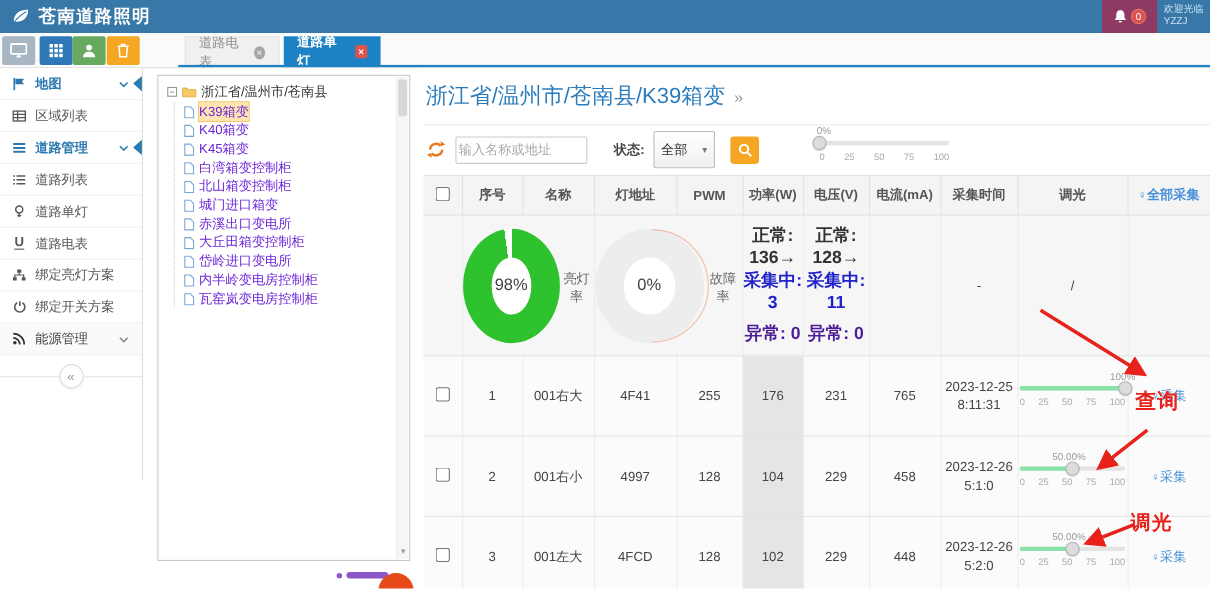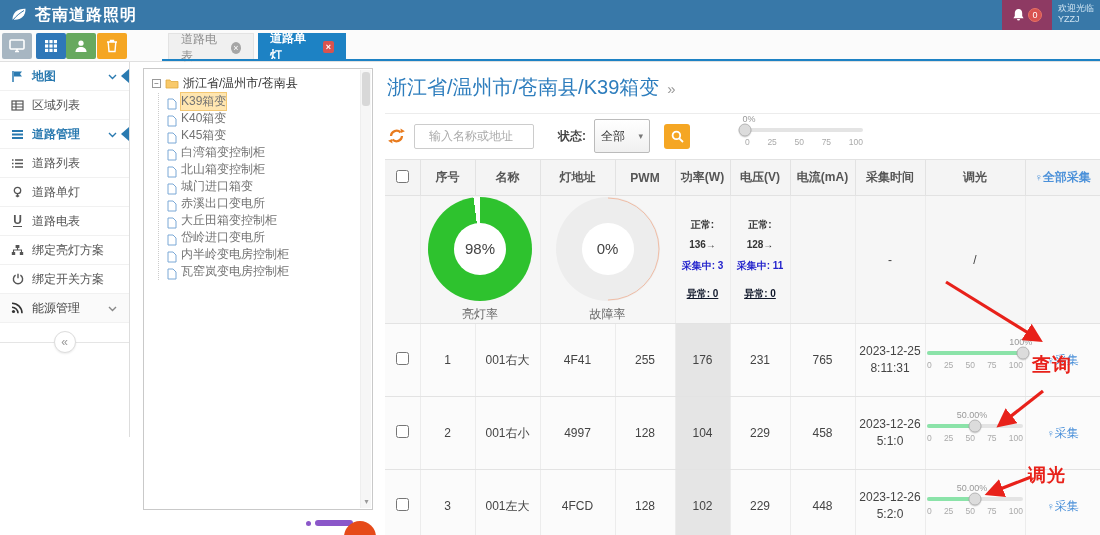--- a/index.html
+++ b/index.html
@@ -42,35 +42,35 @@
   .collapse-btn { position:absolute; left:50%; top:0; transform:translateX(-50%); width:22px; height:22px; border-radius:50%; background:#fff; border:1px solid #ddd; color:#999; font-size:12px; text-align:center; line-height:20px; cursor:pointer; box-shadow:0 1px 2px rgba(0,0,0,.08); }
 
   
   .treepanel { position:absolute; left:143px; top:68px; width:230px; height:442px; background:#fff; border:1px solid #c9c9c9; padding:6px 4px 6px 8px; }
   .tscroll { position:absolute; right:1px; top:1px; bottom:1px; width:11px; background:#f6f6f6; border-left:1px solid #eee; }
   .tthumb { position:absolute; top:2px; left:1px; width:8px; height:34px; background:#d8d8d8; border-radius:3px; cursor:pointer; }
   .tarrow { position:absolute; left:0; width:11px; font-size:8px; color:#9a9a9a; text-align:center; }
   .troot { display:flex; align-items:center; gap:4px; font-size:12px; color:#333; height:17px; }
   .expander { width:9px; height:9px; border:1px solid #999; background:#fff; font-size:8px; line-height:7px; text-align:center; color:#555; cursor:pointer; }
   .tchildren { margin-left:6px; border-left:1px dotted #ccc; padding-left:8px; margin-top:1px; }
-  .tnode { display:flex; align-items:flex-end; gap:4px; height:17px; font-size:12px; color:#737373; cursor:pointer; white-space:nowrap; }
+  .tnode { display:flex; align-items:center; gap:4px; height:17px; font-size:12px; color:#6d28d9; cursor:pointer; white-space:nowrap; }
   .tnode.sel span { background:#ffe6b0; outline:1px solid #f4c873; }
 
   
   .deco-dot { position:absolute; left:306px; top:521px; width:5px; height:5px; border-radius:50%; background:#8b57c9; }
   .deco-bar { position:absolute; left:315px; top:520px; width:38px; height:6px; border-radius:3px; background:#8b57c9; }
   .deco-fan { position:absolute; left:344px; top:521px; width:32px; height:16px; border-radius:16px 16px 0 0; background:#e64a19; }
 
   
   .main { position:absolute; left:385px; top:62px; width:715px; bottom:0; background:#fff; }
   .breadcrumb { padding:12px 0 0 2px; font-size:20px; color:#2d7dbd; }
   .breadcrumb .suffix { color:#9a9a9a; font-size:15px; margin-left:8px; }
   .bc-divider { margin-top:12px; border-bottom:1px solid #ececec; }
   .toolbar { position:relative; height:44px; display:flex; align-items:center; gap:8px; padding-left:2px; }
-  .search-input { width:120px; height:25px; border:1px solid #ccc; border-radius:2px; font-size:12px; padding:0 14px; color:#333; }
+  .search-input { width:120px; height:25px; border:1px solid #ccc; border-radius:2px; font-size:12px; padding:0 2px; color:#333; }
   .search-input::placeholder { color:#aaa; }
   .status-label { font-size:12px; color:#444; margin-left:16px; font-weight:bold; }
   .status-select { width:56px; height:25px; border:1px solid #bbb; border-radius:2px; background:linear-gradient(#fff,#f0f0f0); display:flex; align-items:center; justify-content:space-between; padding:16px 6px; font-size:12px; color:#333; cursor:pointer; }
   .status-select .caret { font-size:9px; color:#777; }
   .search-btn { width:26px; height:25px; background:#f5a623; border:none; border-radius:3px; margin-left:6px; display:flex; align-items:center; justify-content:center; cursor:pointer; }
 
   
   .slider { position:relative; }
   .slider .track { position:relative; height:4px; background:#e4e4e4; border-radius:2px; }
   .slider .fill { position:absolute; left:0; top:0; height:4px; background:#8be3a9; border-radius:2px; }
@@ -82,28 +82,28 @@
 
   
   table.grid { border-collapse:collapse; table-layout:fixed; width:715px; margin-top:1px; font-size:12px; color:#444; text-align:center; }
   table.grid th { height:36px; background:#f4f4f4; border:1px solid #e2e2e2; border-left:none; font-size:12px; color:#555; font-weight:bold; }
   table.grid td { border-right:1px solid #ececec; border-bottom:1px solid #e3e3e3; }
   tr.stats td { height:128px; background:#f6f6f6; vertical-align:middle; }
   tr.datarow td { height:73px; background:#fbfbfb; }
   tr.datarow td.white { background:#e5e5e5; }
   .link { color:#4a90d9; cursor:pointer; white-space:nowrap; }
   .bulbchar { font-size:11px; }
-  .stat-lines { font-size:10px; line-height:20px; font-weight:bold; }
+  .stat-lines { font-size:16px; line-height:20px; font-weight:bold; }
   .stat-normal { color:#333; }
   .stat-collect { color:#2222cc; margin-top:1px; }
-  .stat-abn { color:#0f172a; margin-top:8px;text-decoration:underline; }
+  .stat-abn { color:#4c1d95; margin-top:8px; }
   .time2 { line-height:17px; }
 
   
-  .donut-wrap { display:flex; flex-direction:column; align-items:center; }
+  .donut-wrap { display:flex; flex-direction:row; align-items:center; }
   .donut { position:relative; width:104px; height:104px; border-radius:50%; }
   .donut .hole { position:absolute; inset:26px; border-radius:50%; background:#fff; }
   .donut .val { position:absolute; inset:0; display:flex; align-items:center; justify-content:center; font-size:15px; color:#444; z-index:2; }
   .donut-label { margin-top:5px; font-size:12px; color:#666; }
   .fault-arc { position:absolute; inset:0; z-index:1; }
 
   .dimmer { width:96px; margin:0 auto; }
 
   
   .annotations { position:absolute; left:0; top:0; width:1100px; height:535px; pointer-events:none; z-index:40; }

